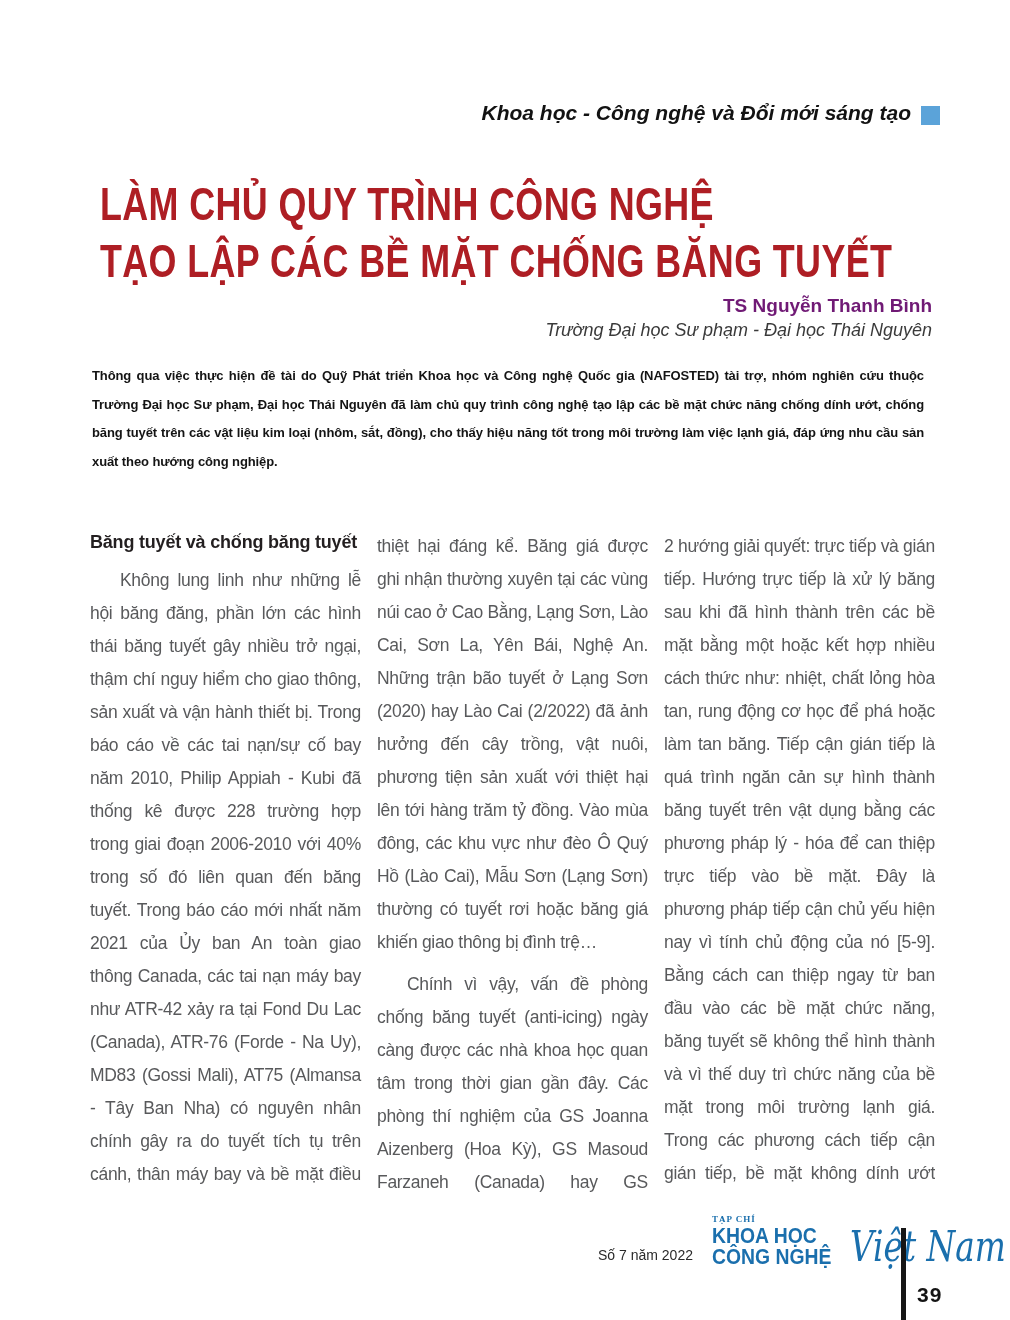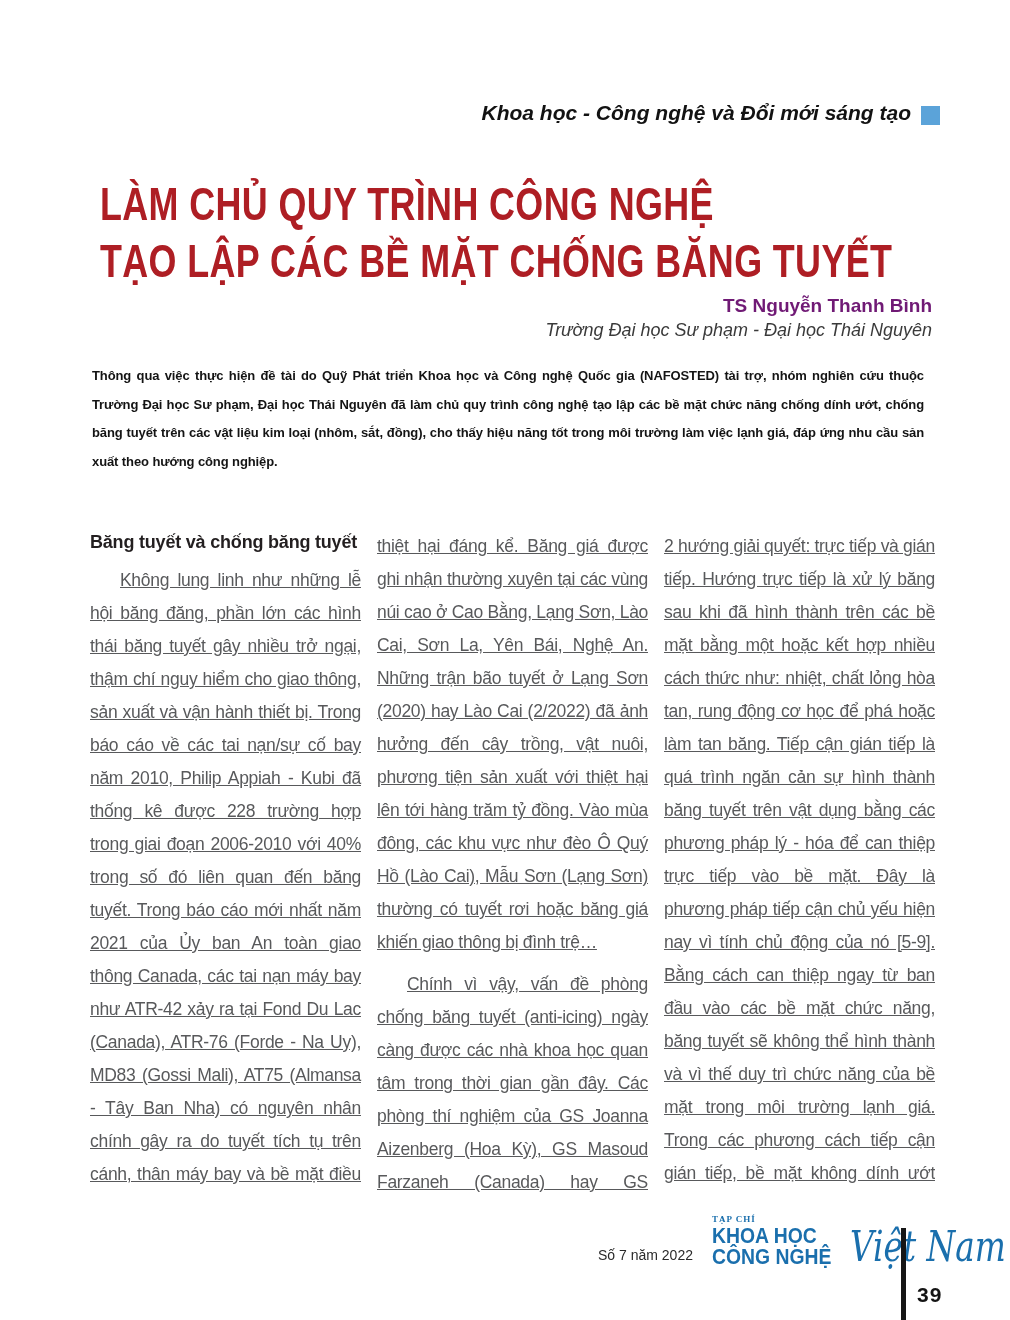--- a/index.html
+++ b/index.html
@@ -61,21 +61,21 @@
     flex:1;min-width:0;
     text-align:justify;
     font-size:17.5px;line-height:33px;color:var(--body-gray);
     letter-spacing:-0.3px;
   }
   .col-heading{
     margin:0 0 10px 0;
     font-size:18px;font-weight:bold;color:#231f20;line-height:24px;
     letter-spacing:-0.2px;text-align:left;
   }
-  .col-para{margin:0 0 9px 0;text-decoration:underline;}
+  .col-para{margin:0 0 9px 0;}
   .col-para.indent{text-indent:30px;}
   
   .footer-issue{
     position:absolute;left:598px;top:1247px;
     font-size:14px;color:#2a2a2a;
   }
   .logo{
     position:absolute;left:712px;top:1214px;
     display:flex;align-items:flex-end;gap:6px;color:var(--logo-blue);
   }

